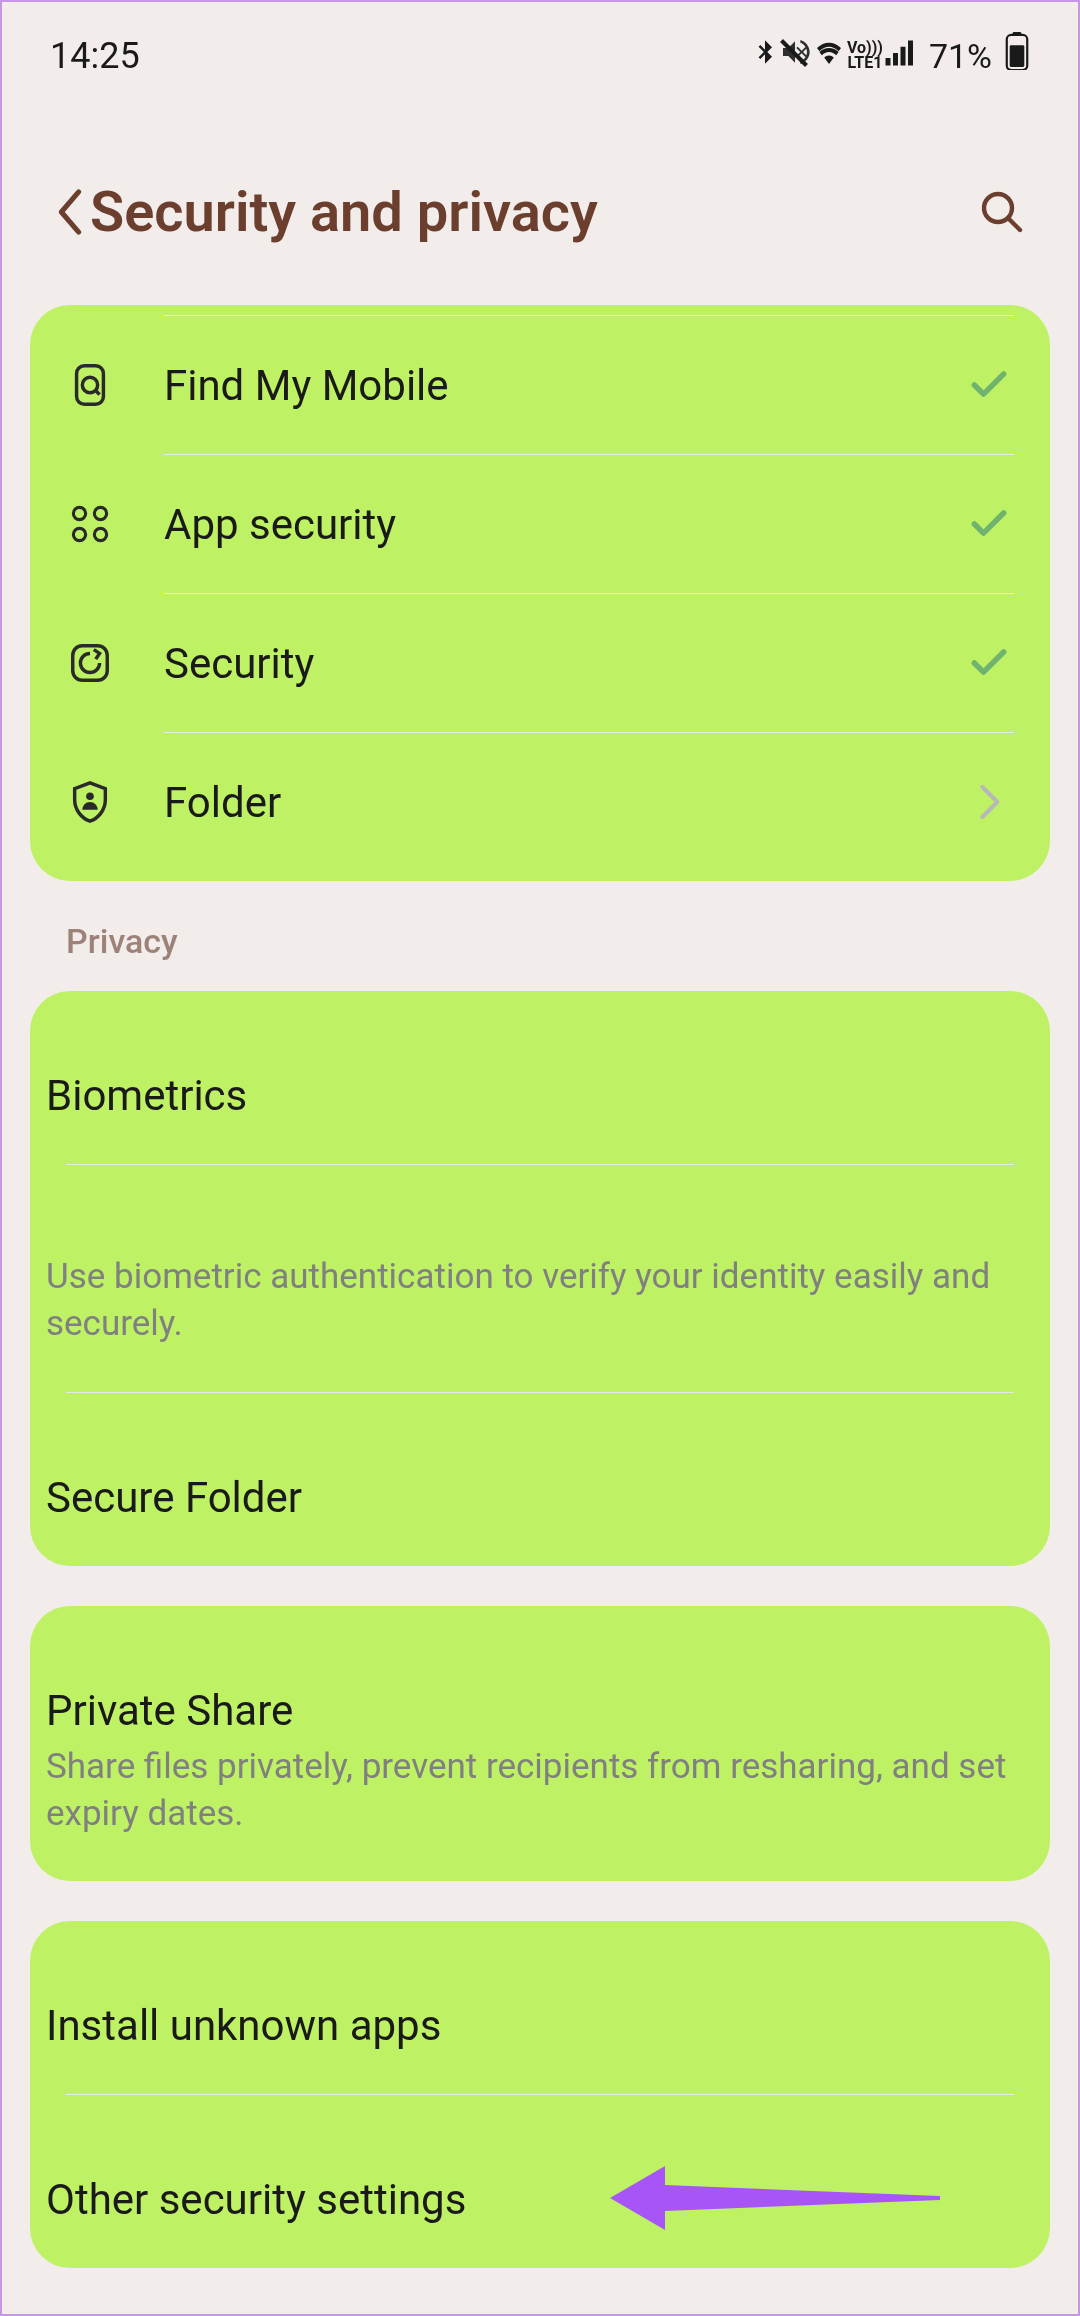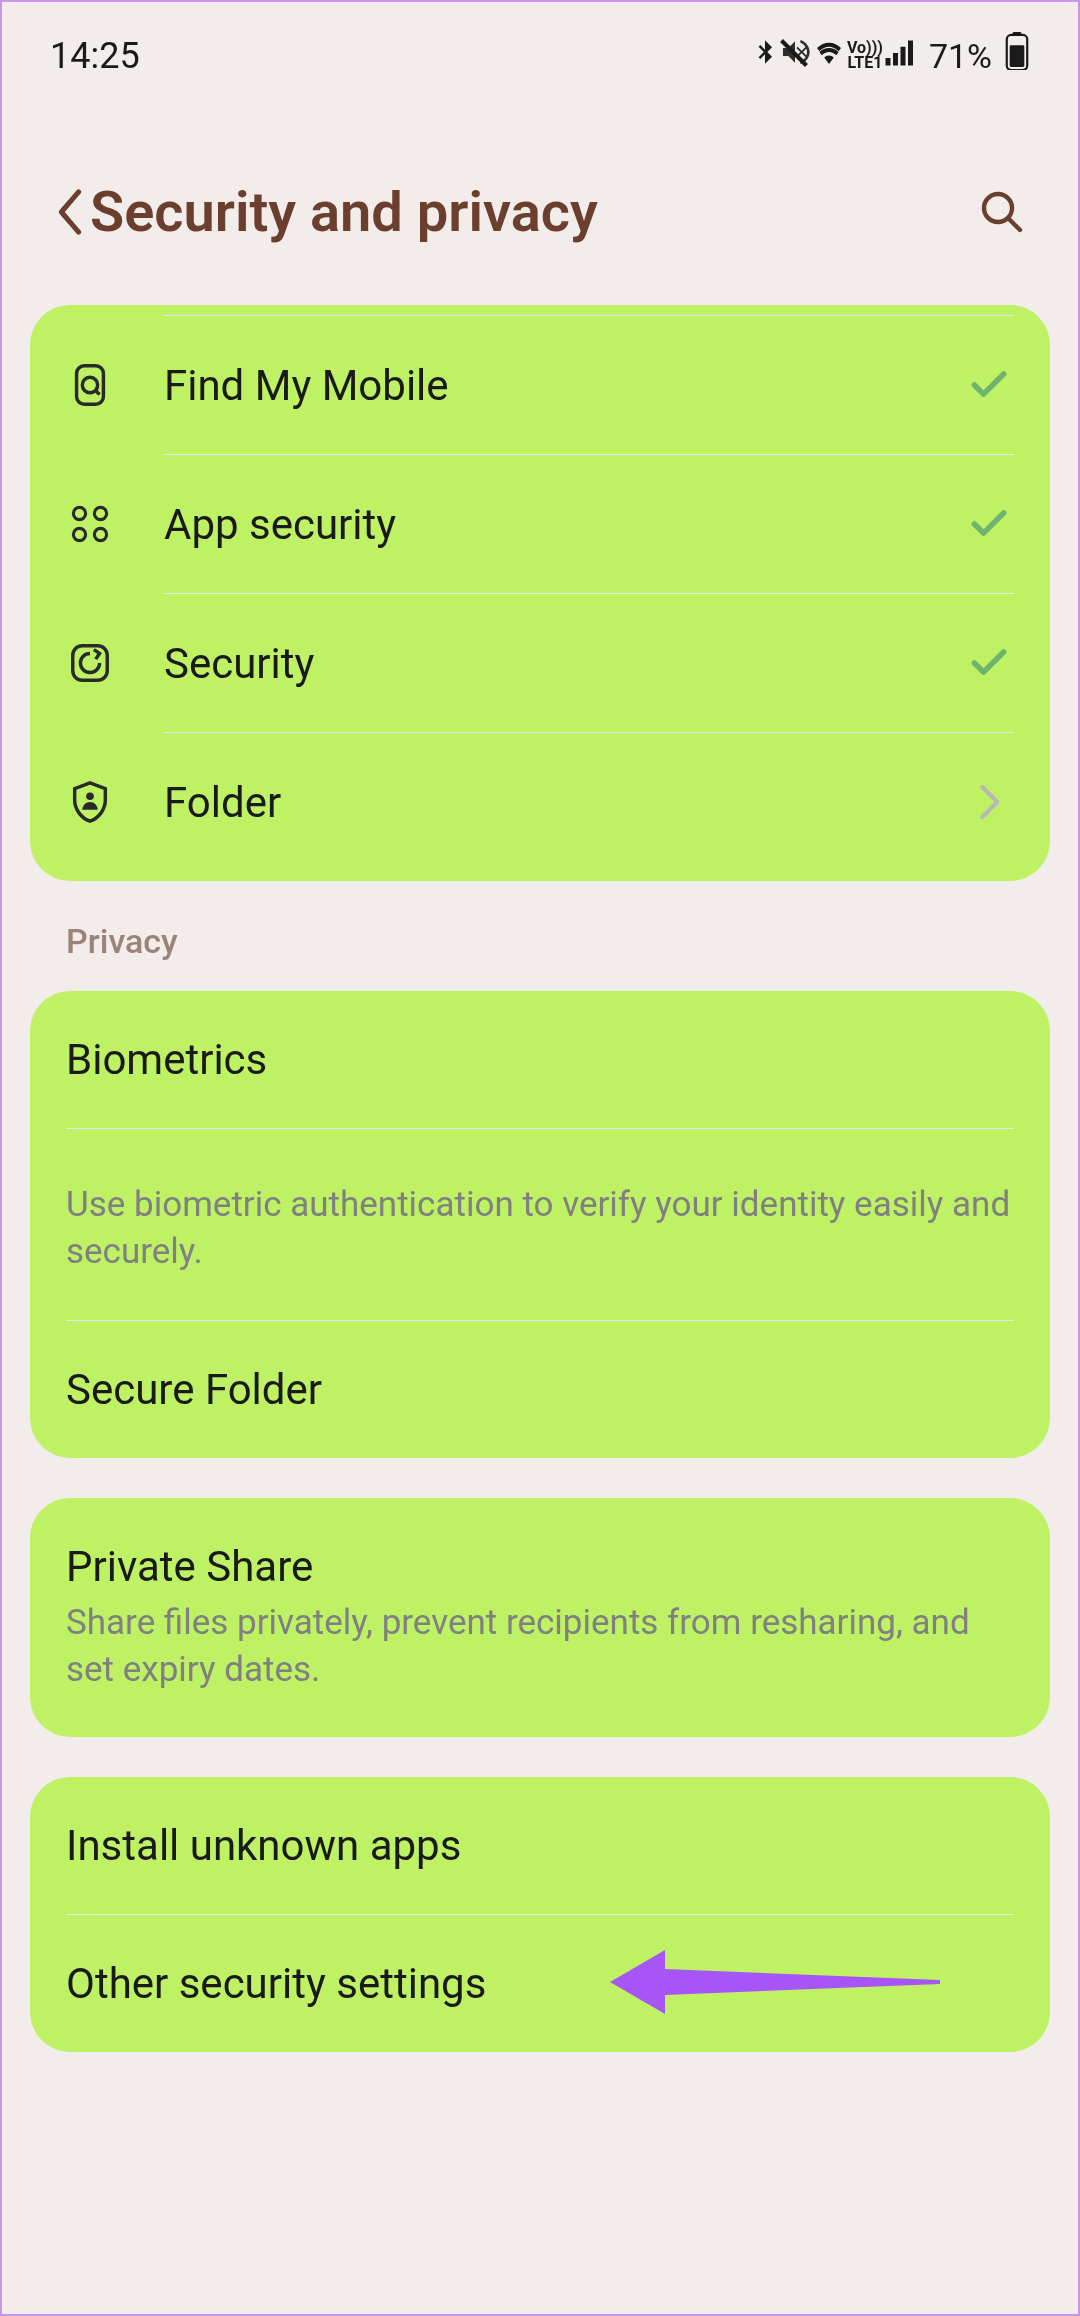--- a/index.html
+++ b/index.html
@@ -68,21 +68,22 @@
     .list-item {
       display: flex;
       align-items: center;
       padding: 44px 36px;
       position: relative;
     }
     .list-item.with-icon {
       padding-left: 36px;
     }
     .list-item.no-icon {
-      padding: 44px 36px;
+      padding: 44px 16px;
+      margin-top: 36px;
     }
     .item-icon {
       width: 48px;
       height: 48px;
       display: flex;
       align-items: center;
       justify-content: center;
       margin-right: 50px;
       flex-shrink: 0;
     }

